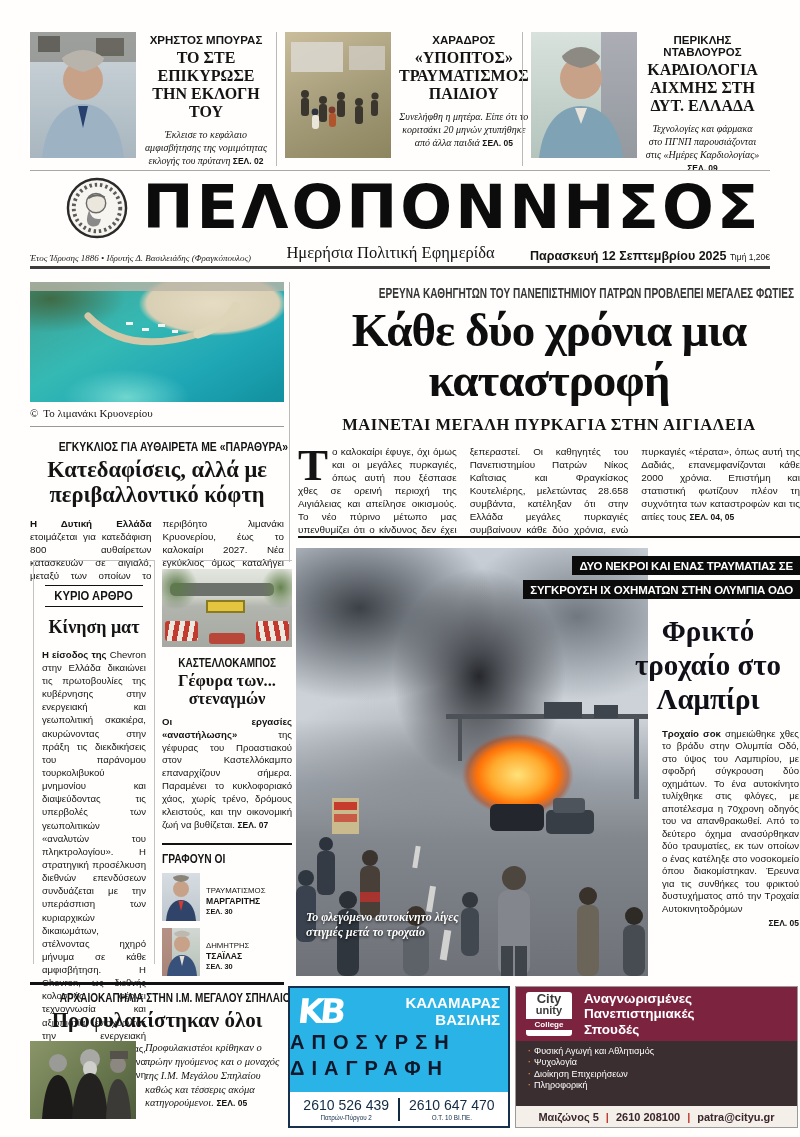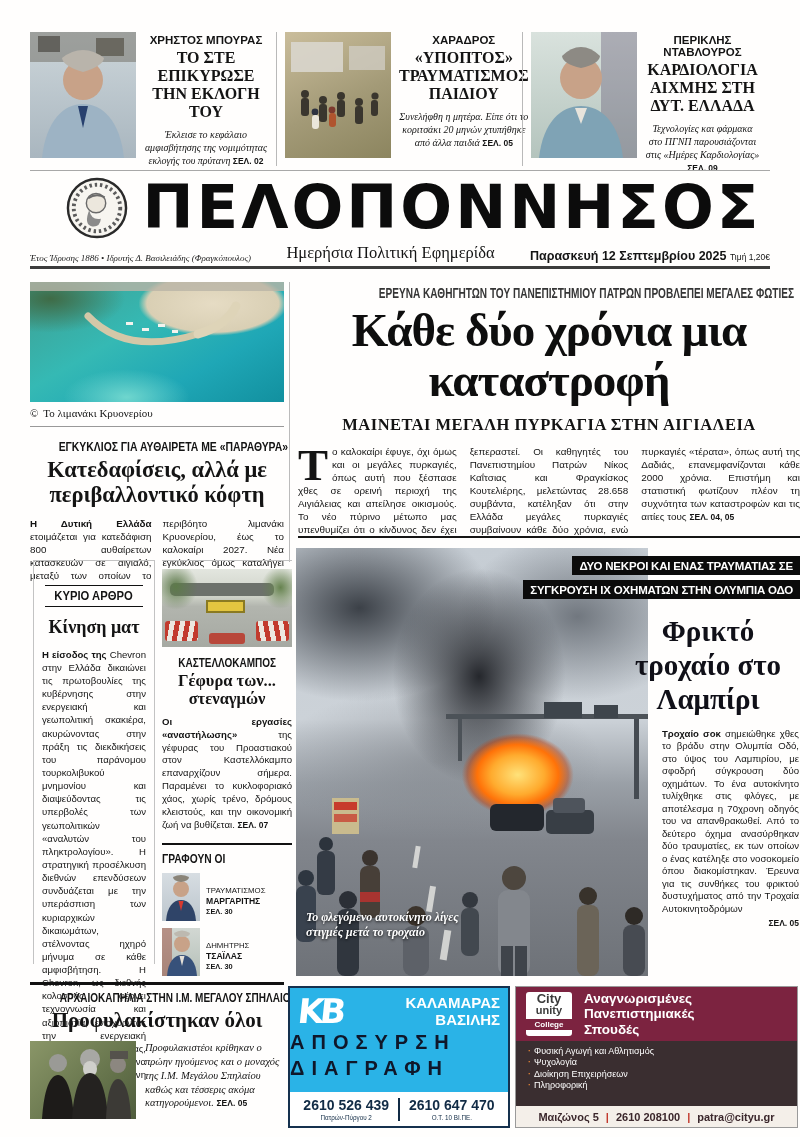--- a/index.html
+++ b/index.html
@@ -118,21 +118,21 @@
       border:2px solid #15314e;background:#2ab3e7;}
   #kb-row{display:flex;align-items:center;gap:6px;padding:6px 8px 0;}
   #kb-logo{font-weight:800;font-size:34px;color:#fff;line-height:1;letter-spacing:-4px;
       font-family:"DejaVu Sans","Liberation Sans",sans-serif;transform:skewX(-6deg);}
   #kb-name{flex:1;text-align:right;color:#fff;font-weight:800;font-size:15px;line-height:1.15;}
   .kb-svc{text-align:left;color:#0f172a;font-weight:700;font-size:20px;letter-spacing:7px;line-height:1.3;}
   #kb-strip{position:absolute;left:0;right:0;bottom:0;height:34px;background:#fff;display:flex;
       align-items:center;justify-content:center;color:#112b45;}
   .kb-phone{text-align:center;padding:0 9px;}
   .kb-phone + .kb-phone{border-left:2px solid #112b45;}
-  .kb-num{font-weight:700;font-size:14px;line-height:1;}
+  .kb-num{font-weight:400;font-size:14px;line-height:1;}
   .kb-sub{font-size:6.3px;margin-top:2px;}
 
   
   #ad-city{position:absolute;top:986px;left:515px;width:283px;height:142px;box-sizing:border-box;
       border:1px solid #9a9a9a;display:flex;flex-direction:column;}
   #cu-top{background:#7c2340;height:54px;display:flex;align-items:center;gap:12px;padding:0 10px;flex:none;}
   #cu-logo{width:46px;height:44px;background:#fff;border-radius:3px;text-align:center;overflow:hidden;flex:none;}
   #cu-logo-city{font-weight:800;font-size:13px;color:#3a3a3a;line-height:1;margin-top:0;}
   #cu-logo-unity{font-weight:800;font-size:11px;color:#3a3a3a;line-height:1;}
   #cu-logo-college{background:#7c2340;color:#fff;font-weight:bold;font-size:8px;line-height:1.4;margin-top:3px;}

